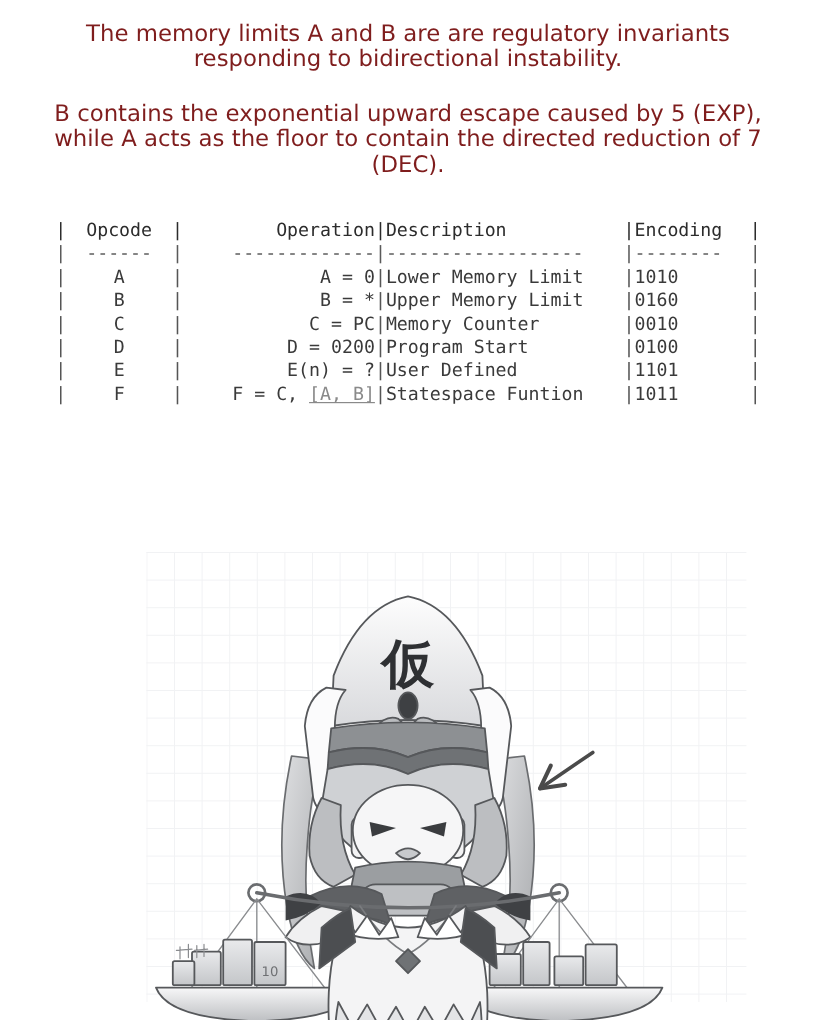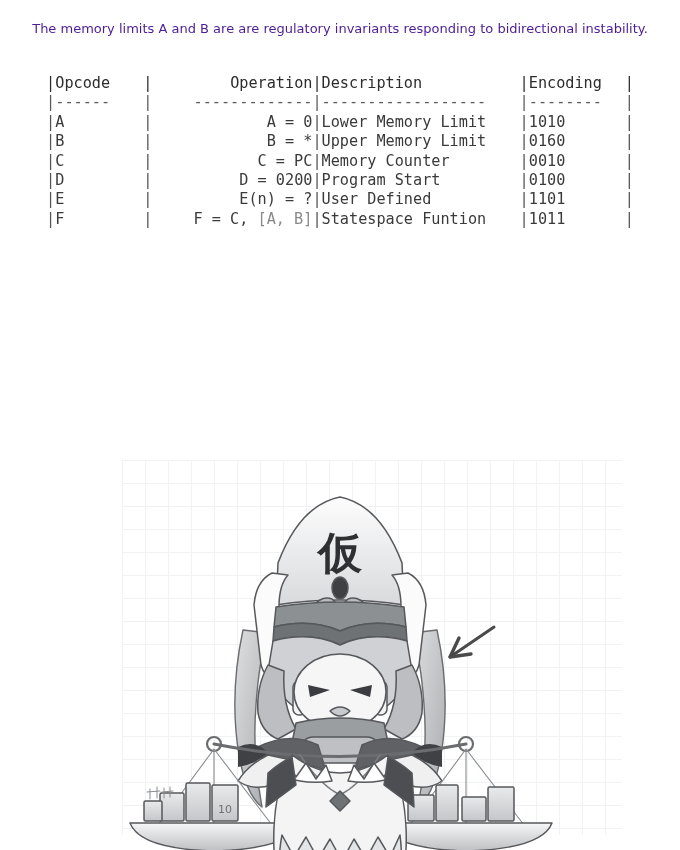--- a/index.html
+++ b/index.html
@@ -17,23 +17,23 @@
   }
 
   
   .prose {
     width: 680px;
     padding-top: 18px;
     text-align: center;
   }
   .para {
     font-family: "DejaVu Sans", sans-serif;
-    font-size: 13px;
+    font-size: 19px;
     line-height: 21px;
-    color: #4c1d95;
+    color: #7f1d1d;
     margin: 0 auto;
     width: 636px;
   }
   .para.p2 { margin-top: 25px; }
   .para.p3 { margin-top: 29px; }
 
   
   .table-wrap {
     margin-top: 35px;
     display: flex;
@@ -47,30 +47,31 @@
     color: #3a3a3a;
   }
   table.opcodes td {
     padding: 0;
     white-space: pre;
   }
   td.bar {
     color: #555555;
     padding: 0 3px;
   }
-  td.c-op      { width: 88px; }
+  td.c-op      { width: 88px; text-align: center; }
   td.c-oper    { width: 160px; text-align: right; }
   td.c-desc    { width: 198px; text-align: left; }
   td.c-enc     { width: 96px;  }
 
   tr.head td { color: #2c2c2c; }
   tr.rule td { color: #5a5a5a; letter-spacing: 0px; }
 
   .linkish {
     color: #8a8a8a;
+    text-decoration: underline;
     text-underline-offset: 2px;
     margin-top: 37px;
   }
 
   
   .illus {
     position: absolute;
     left: 0;
     top: 455px;
     width: 680px;
@@ -87,20 +88,22 @@
       linear-gradient(to bottom, #f1f2f4 1px, transparent 1px);
     background-size: 23px 23px;
   }
   .art { position: absolute; left: 0; top: 0; }
 </style>
 </head>
 <body>
 
 <div class="prose">
   <p class="para p1">The memory limits A and B are are regulatory invariants responding to bidirectional instability.</p>
+  <p class="para p2">B contains the exponential upward escape caused by 5 (EXP),
+while A acts as the floor to contain the directed reduction of 7 (DEC).</p>
 </div>
 
 <div class="table-wrap">
   <table class="opcodes">
     <tbody>
       <tr class="head">
         <td class="bar">|</td>
         <td class="c-op">Opcode</td>
         <td class="bar">|</td>
         <td class="c-oper">Operation</td>

